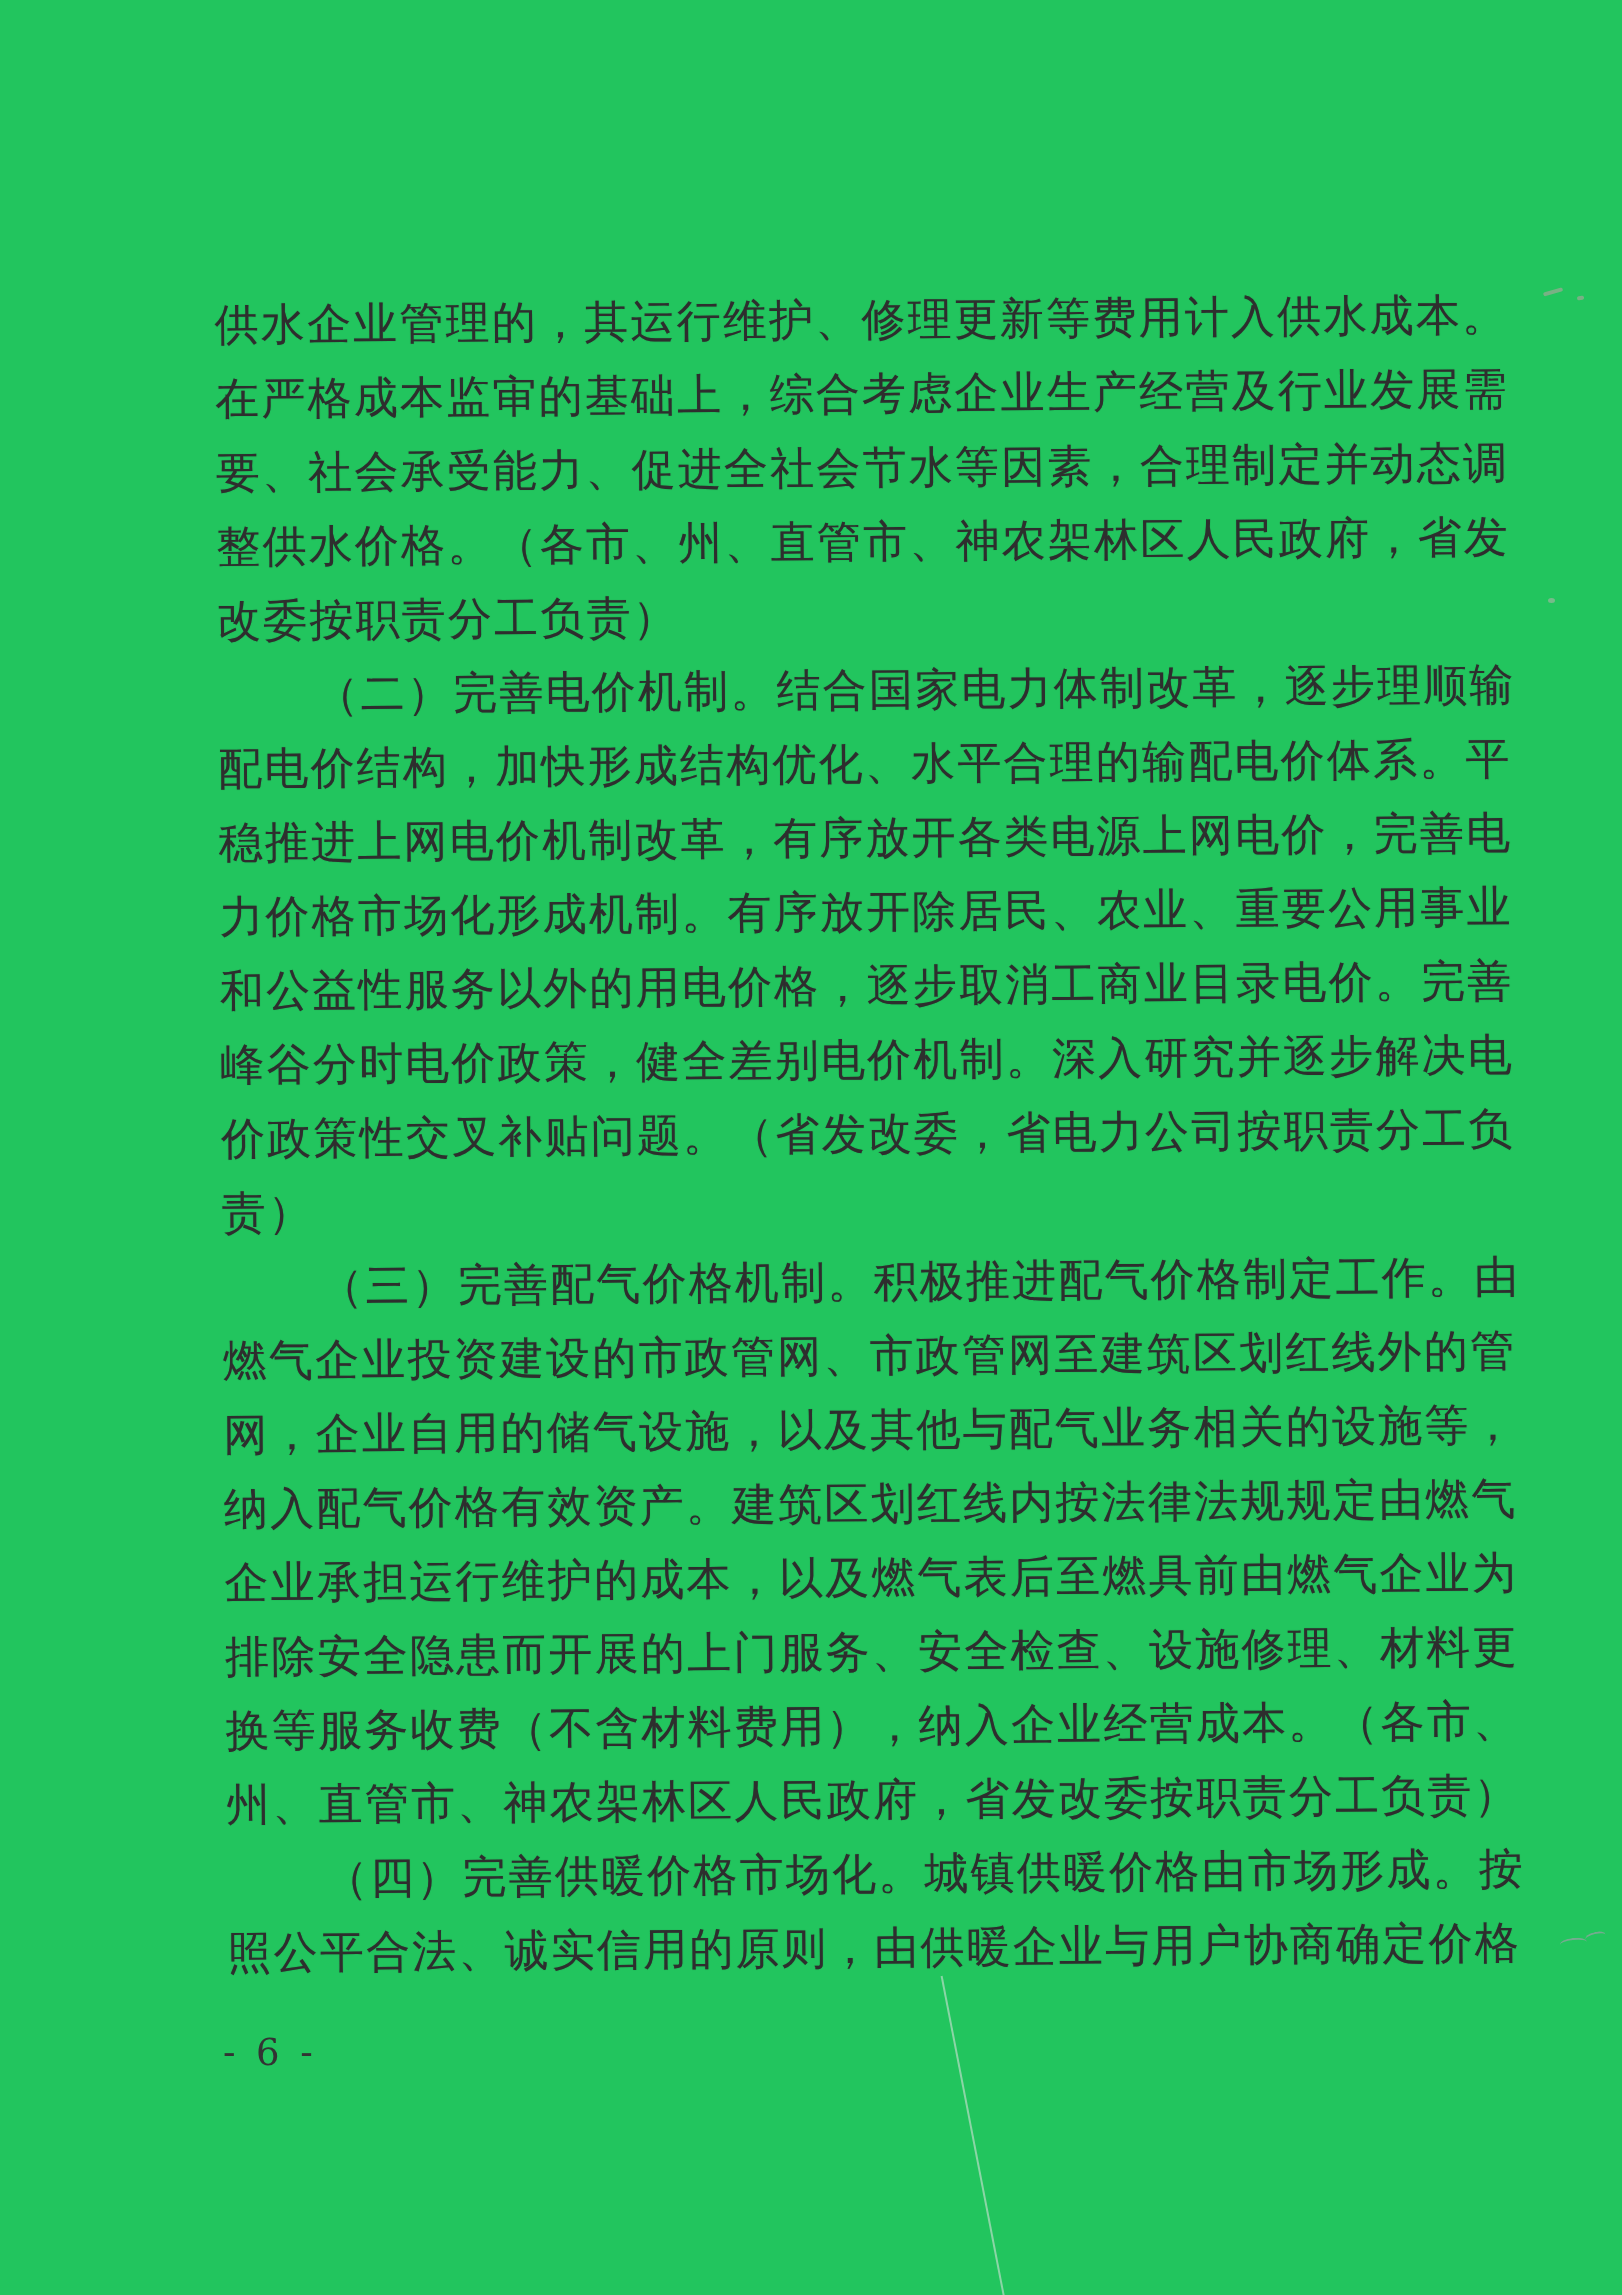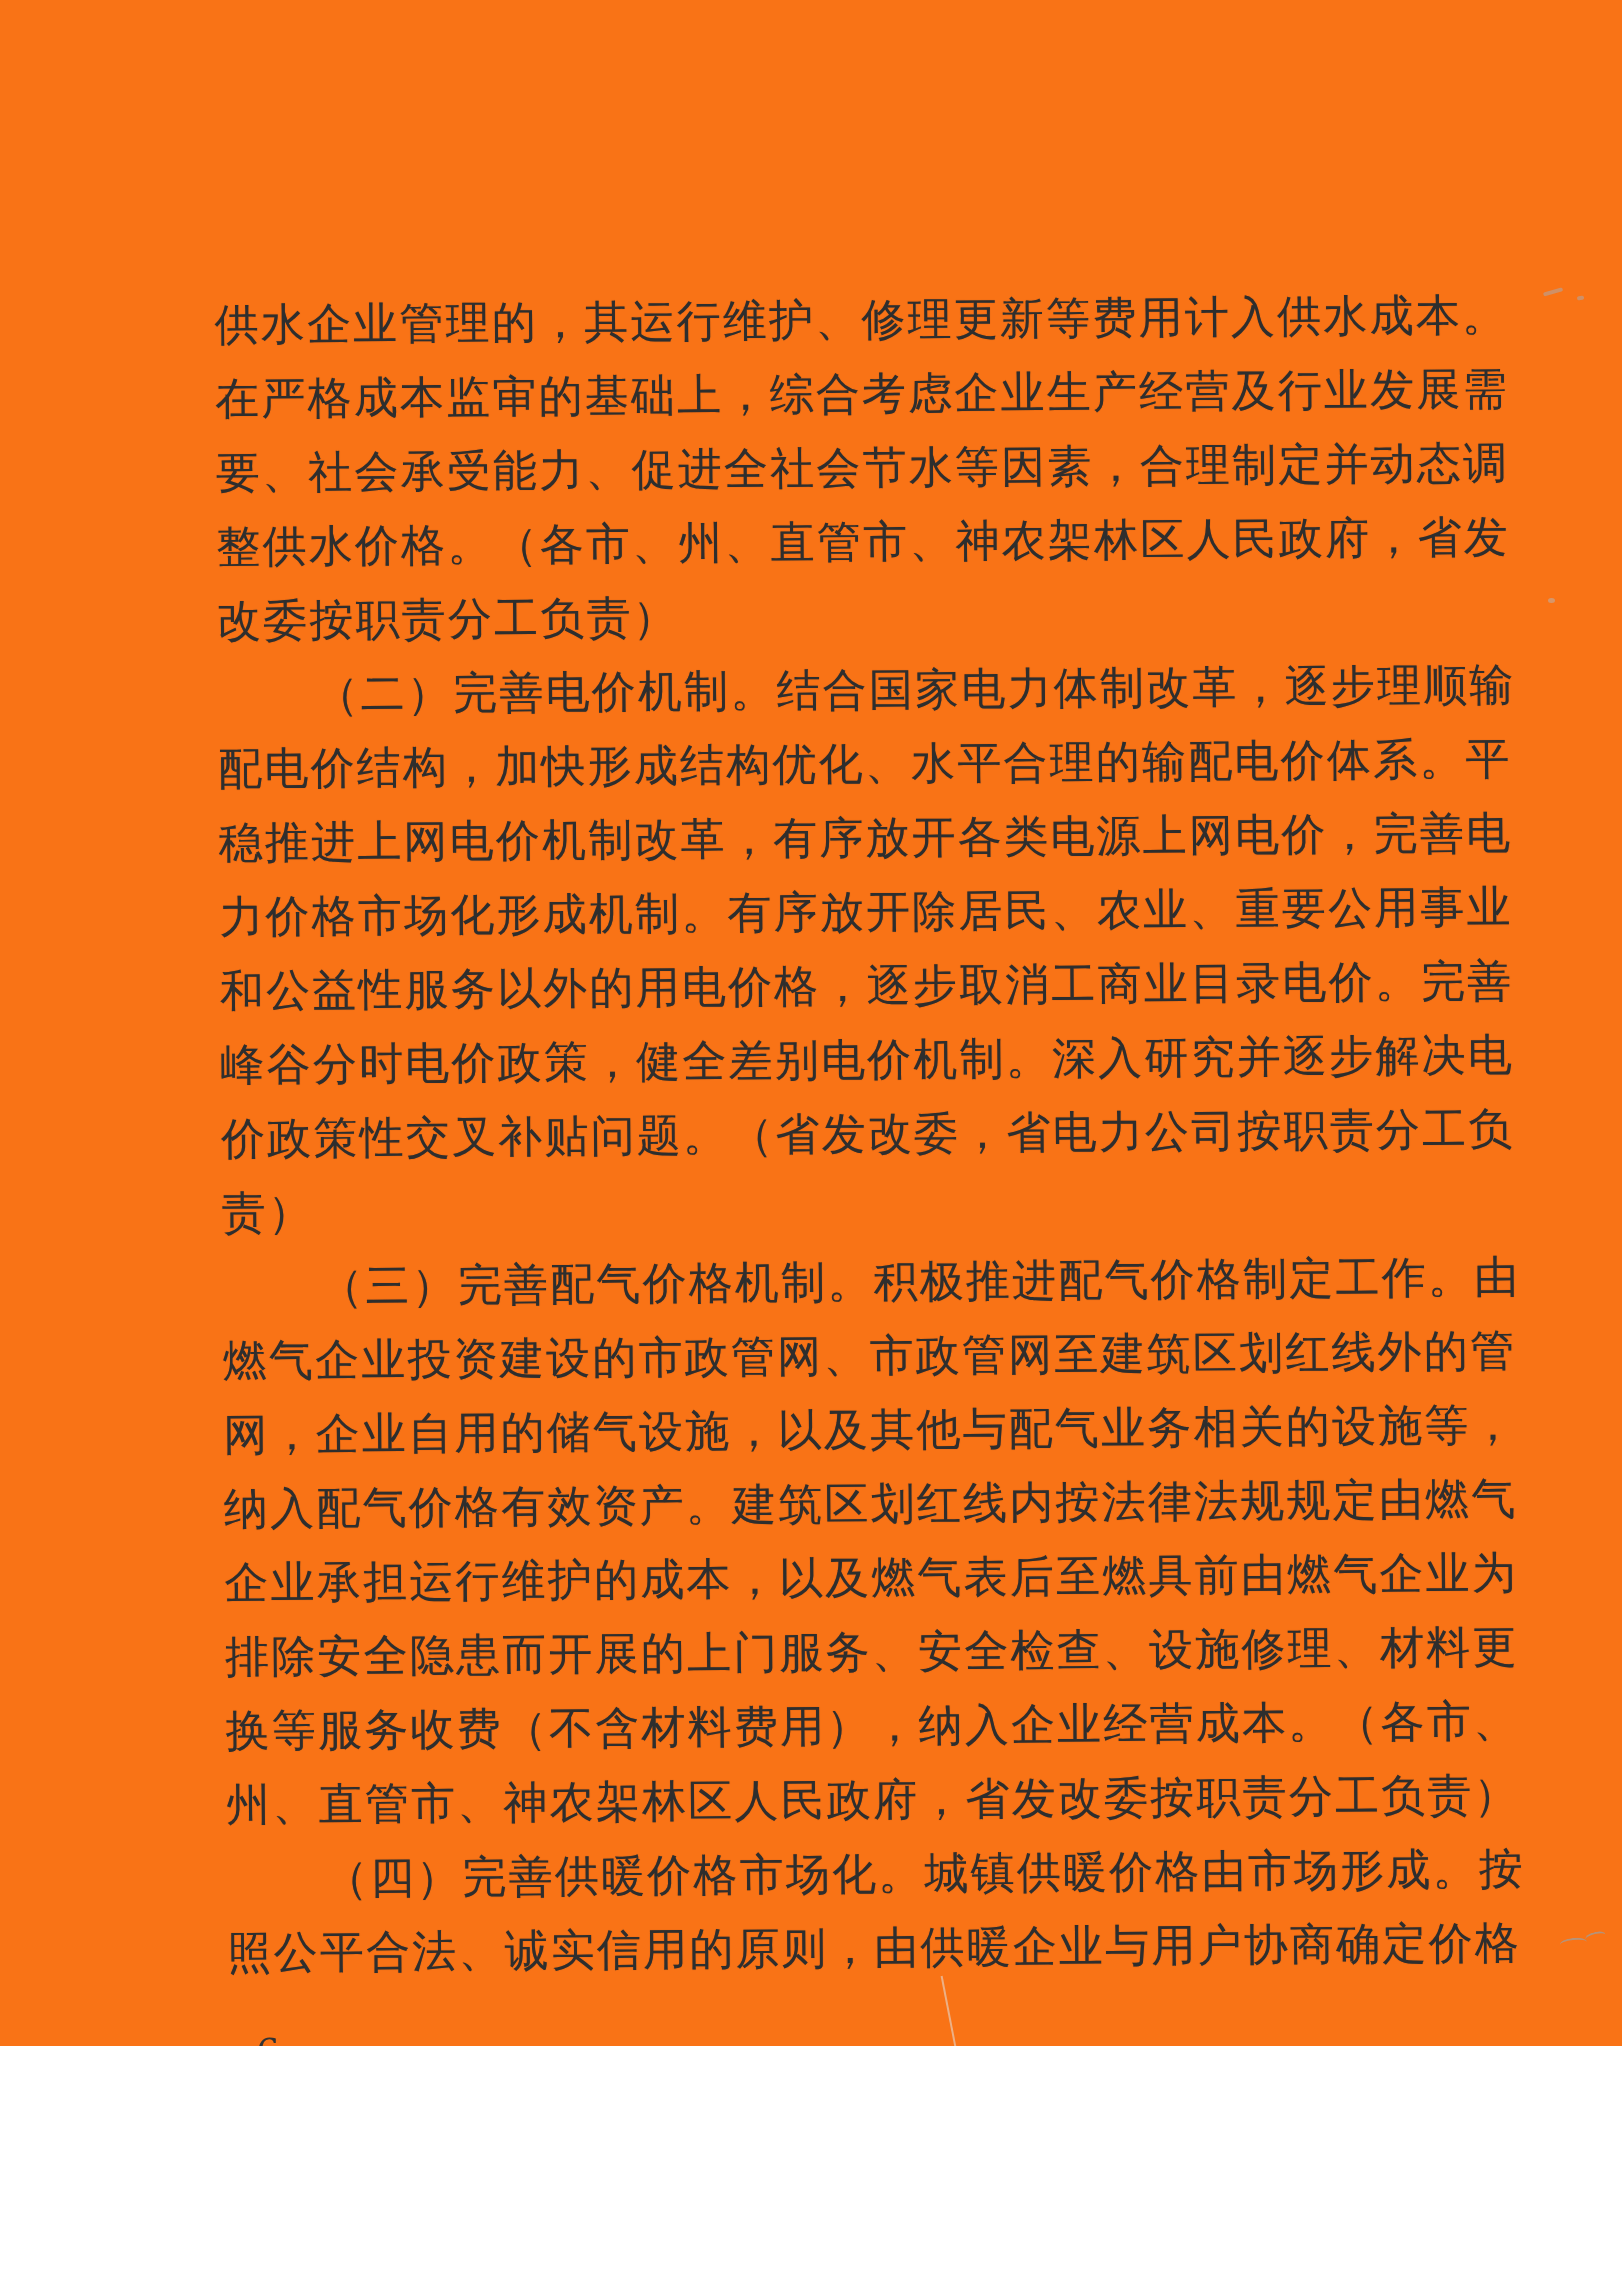--- a/index.html
+++ b/index.html
@@ -3,22 +3,22 @@
 <meta charset="utf-8">
 <style>
   html, body {
     margin: 0;
     padding: 0;
     background: #ffffff;
   }
   .page {
     position: relative;
     width: 1622px;
-    height: 2046px;
-    background: #f97316;
+    height: 2295px;
+    background: #22c55e;
     overflow: hidden;
     font-family: "DejaVu Serif", serif;
   }
   
   .doc-text {
     position: absolute;
     left: 221px;
     top: 283px;
     width: 1249px;
     color: #2e2e2e;

